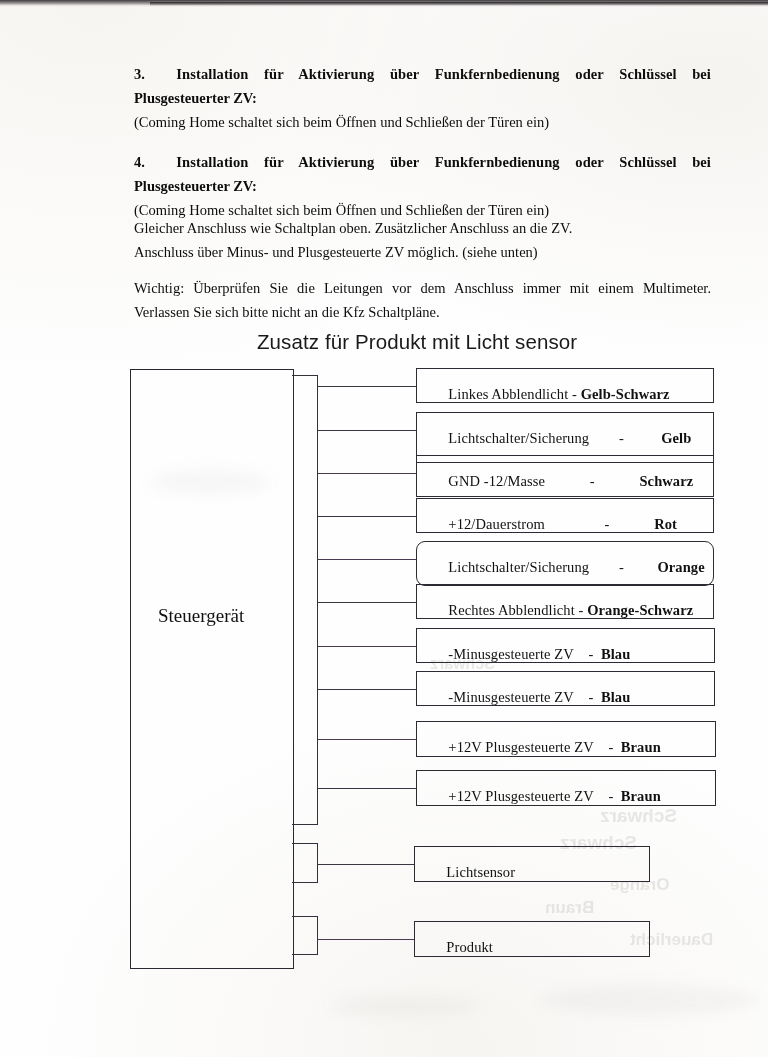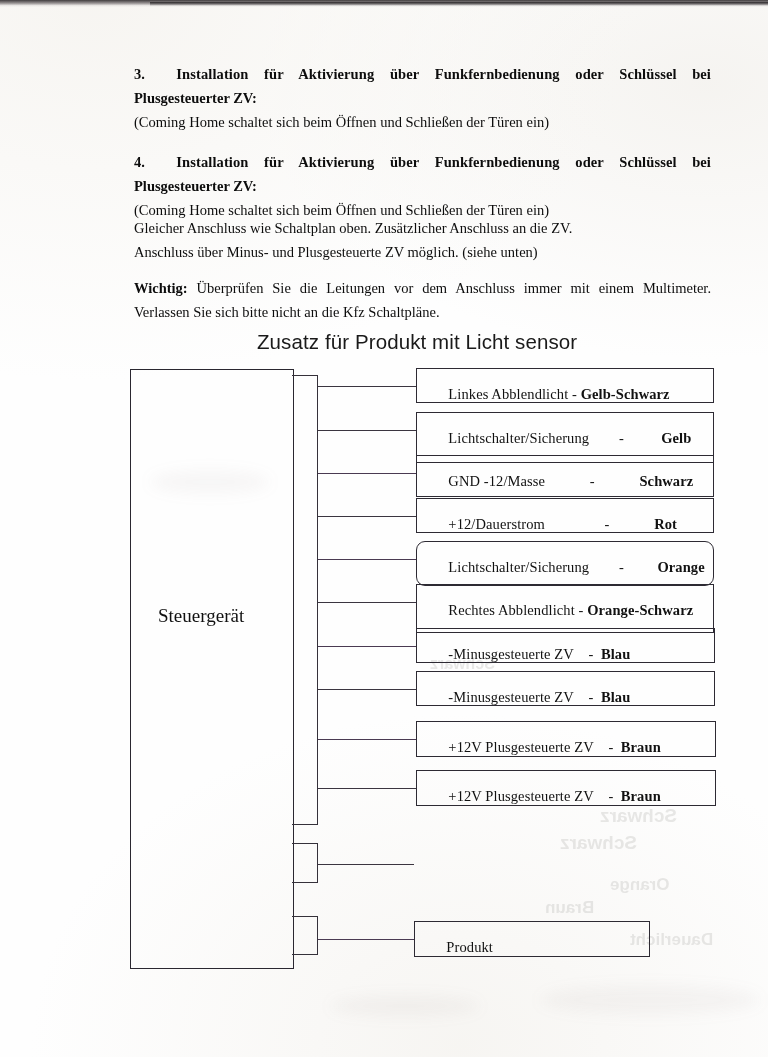--- a/index.html
+++ b/index.html
@@ -78,21 +78,21 @@
   .hdr-line2 {
     font-weight: 700;
   }
   .note {
     font-size: 14.5px;
   }
   .just {
     text-align: justify;
     text-align-last: justify;
   }
-  .b { font-weight: 700; }
+  .b { font-weight: 400; }
 
   
   .diagram-title {
     position: absolute;
     font-family: "Liberation Sans", "DejaVu Sans", sans-serif;
     font-size: 20.5px;
     font-weight: 400;
     letter-spacing: 0.1px;
     color: #1a1a1a;
     white-space: nowrap;
@@ -235,21 +235,21 @@
       <span>+12/Dauerstrom                -            </span><span class="b">Rot</span>
     </span>
   </div>
 
   <div class="lbl-box" style="left:416px; top:541px; width:298px; height:45px;border-radius:9px;">
     <span class="lbl-text">
       <span>Lichtschalter/Sicherung        -         </span><span class="b">Orange</span>
     </span>
   </div>
 
-  <div class="lbl-box" style="left:416px; top:584px; width:298px; height:49px;">
+  <div class="lbl-box" style="left:416px; top:584px; width:298px; height:35px;">
     <span class="lbl-text">
       <span>Rechtes Abblendlicht - </span><span class="b">Orange-Schwarz</span>
     </span>
   </div>
 
   <div class="lbl-box" style="left:416px; top:628px; width:299px; height:35px;">
     <span class="lbl-text">
       <span>-Minusgesteuerte ZV    -  </span><span class="b">Blau</span>
     </span>
   </div>
@@ -265,20 +265,25 @@
       <span>+12V Plusgesteuerte ZV    -  </span><span class="b">Braun</span>
     </span>
   </div>
 
   <div class="lbl-box" style="left:416px; top:770px; width:300px; height:36px;">
     <span class="lbl-text">
       <span>+12V Plusgesteuerte ZV    -  </span><span class="b">Braun</span>
     </span>
   </div>
 
+  <div class="lbl-box" style="left:414px; top:846px; width:236px; height:36px;">
+    <span class="lbl-text">
+      <span>Lichtsensor</span><span class="b"></span>
+    </span>
+  </div>
 
   <div class="lbl-box" style="left:414px; top:921px; width:236px; height:36px;">
     <span class="lbl-text">
       <span>Produkt</span><span class="b"></span>
     </span>
   </div>
 
   <div class="scan-top-edge"></div>
 </div>
 

